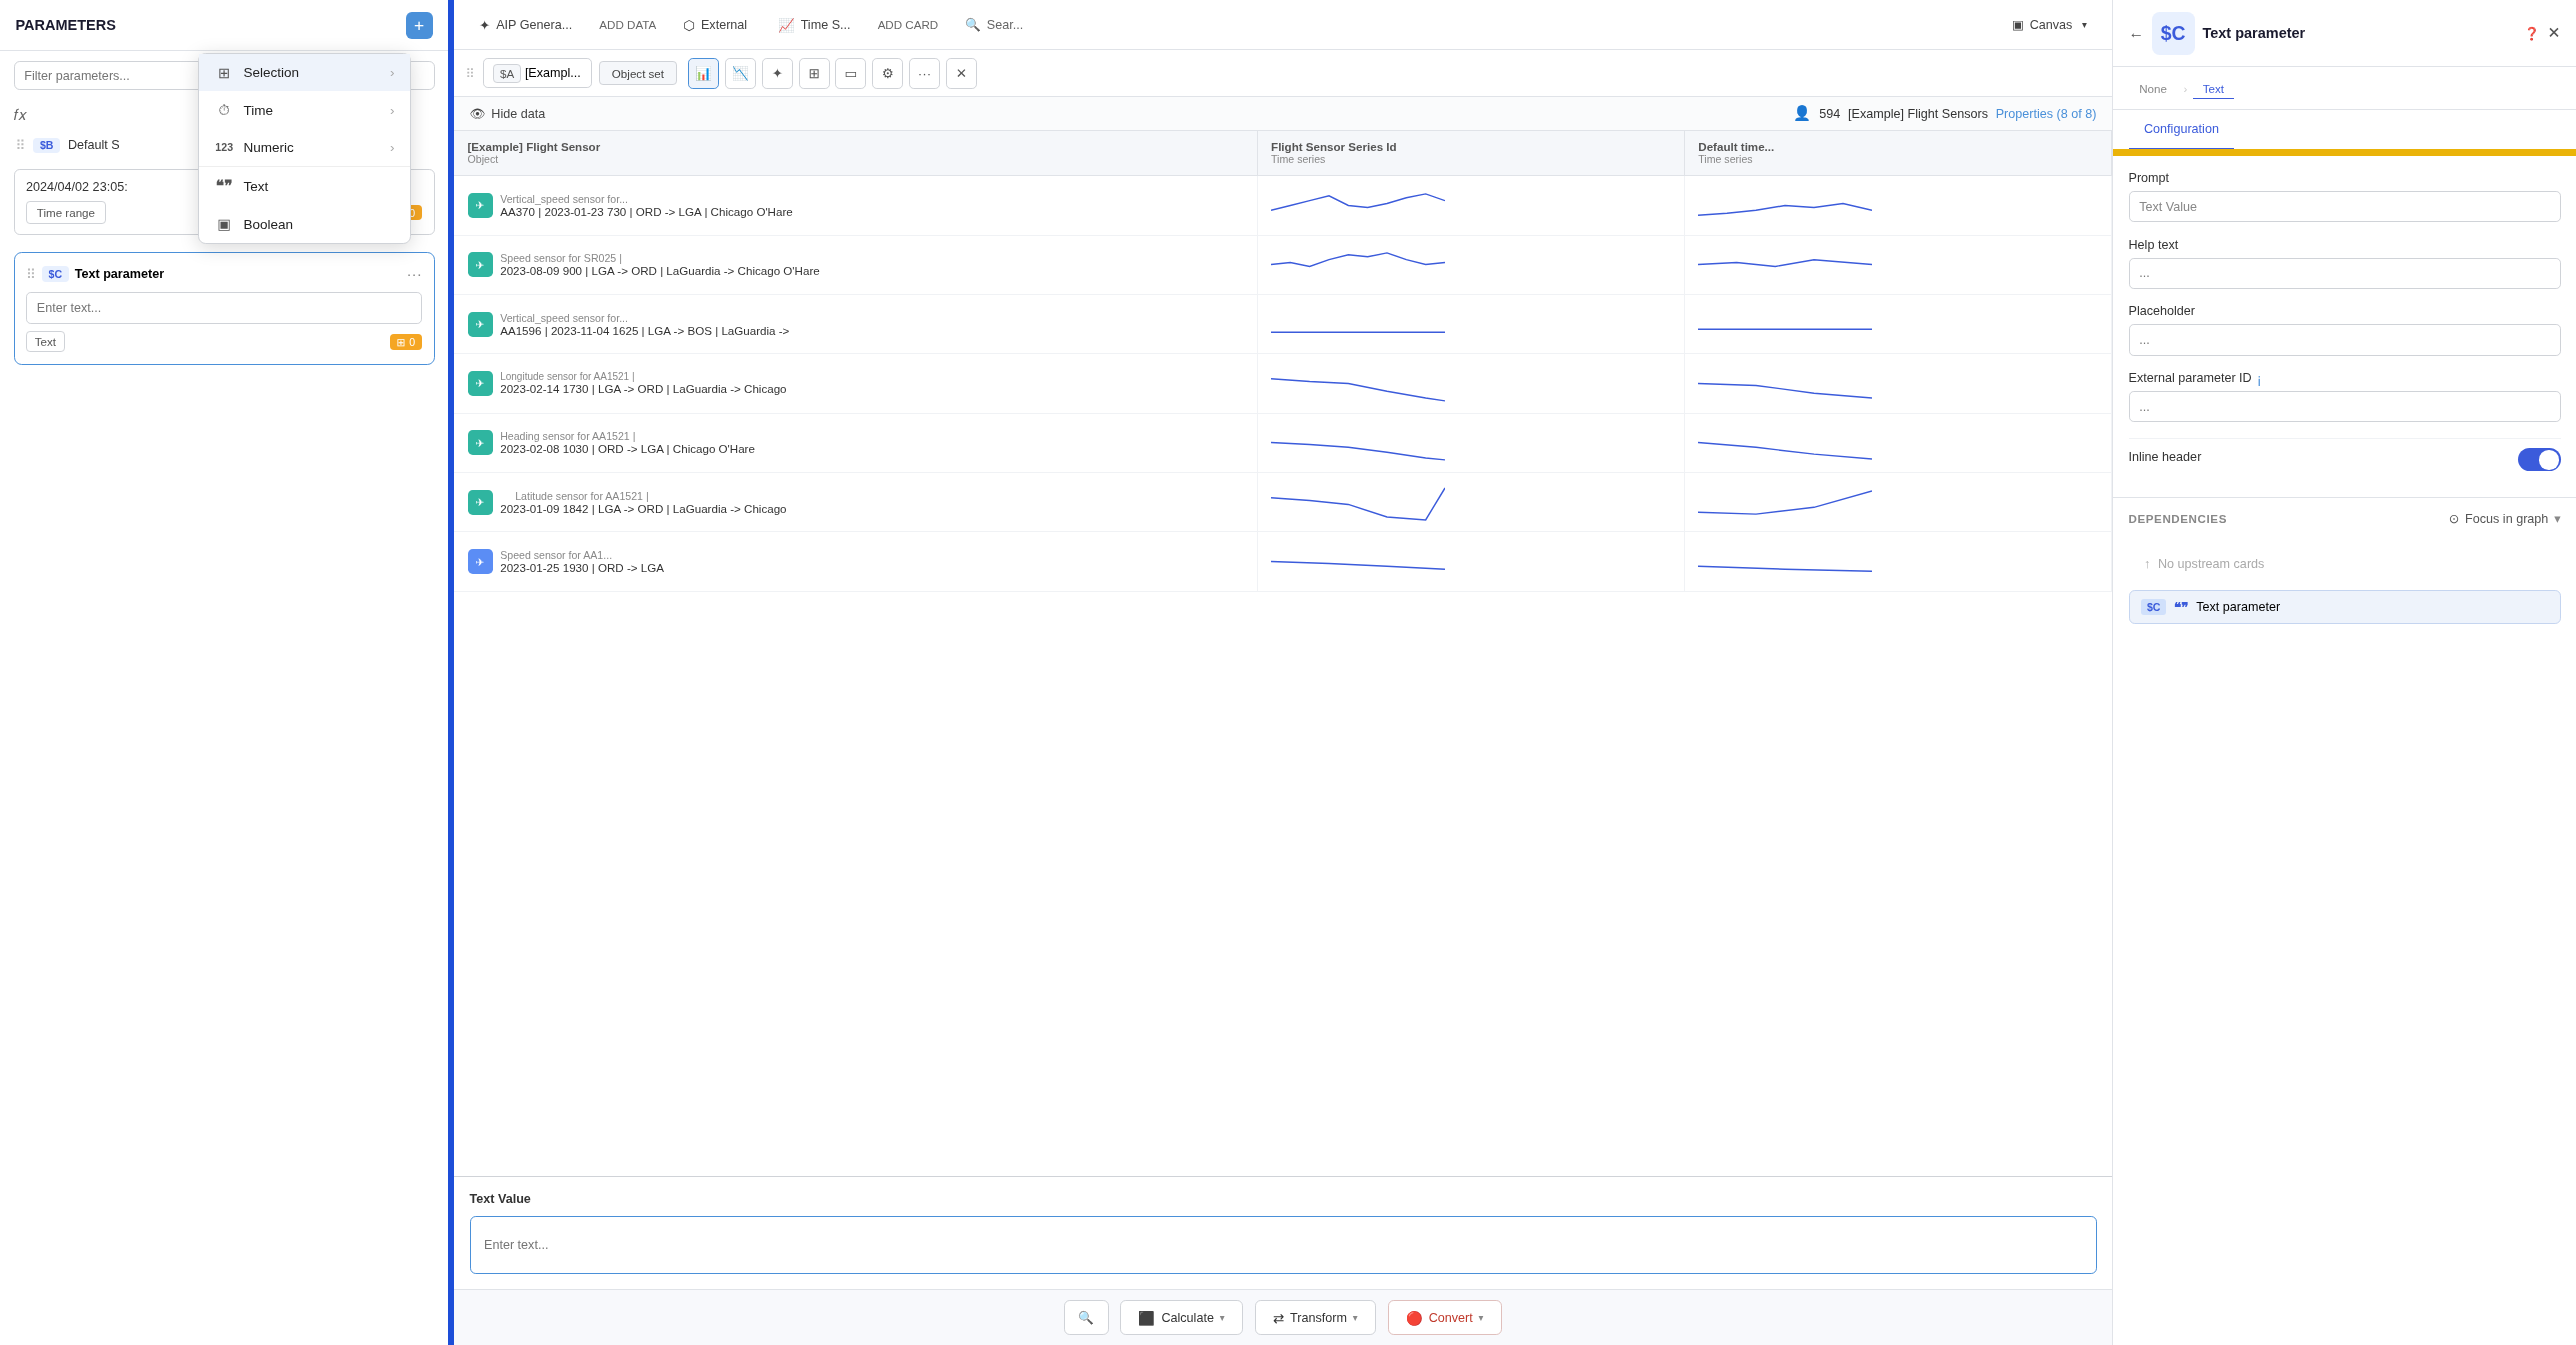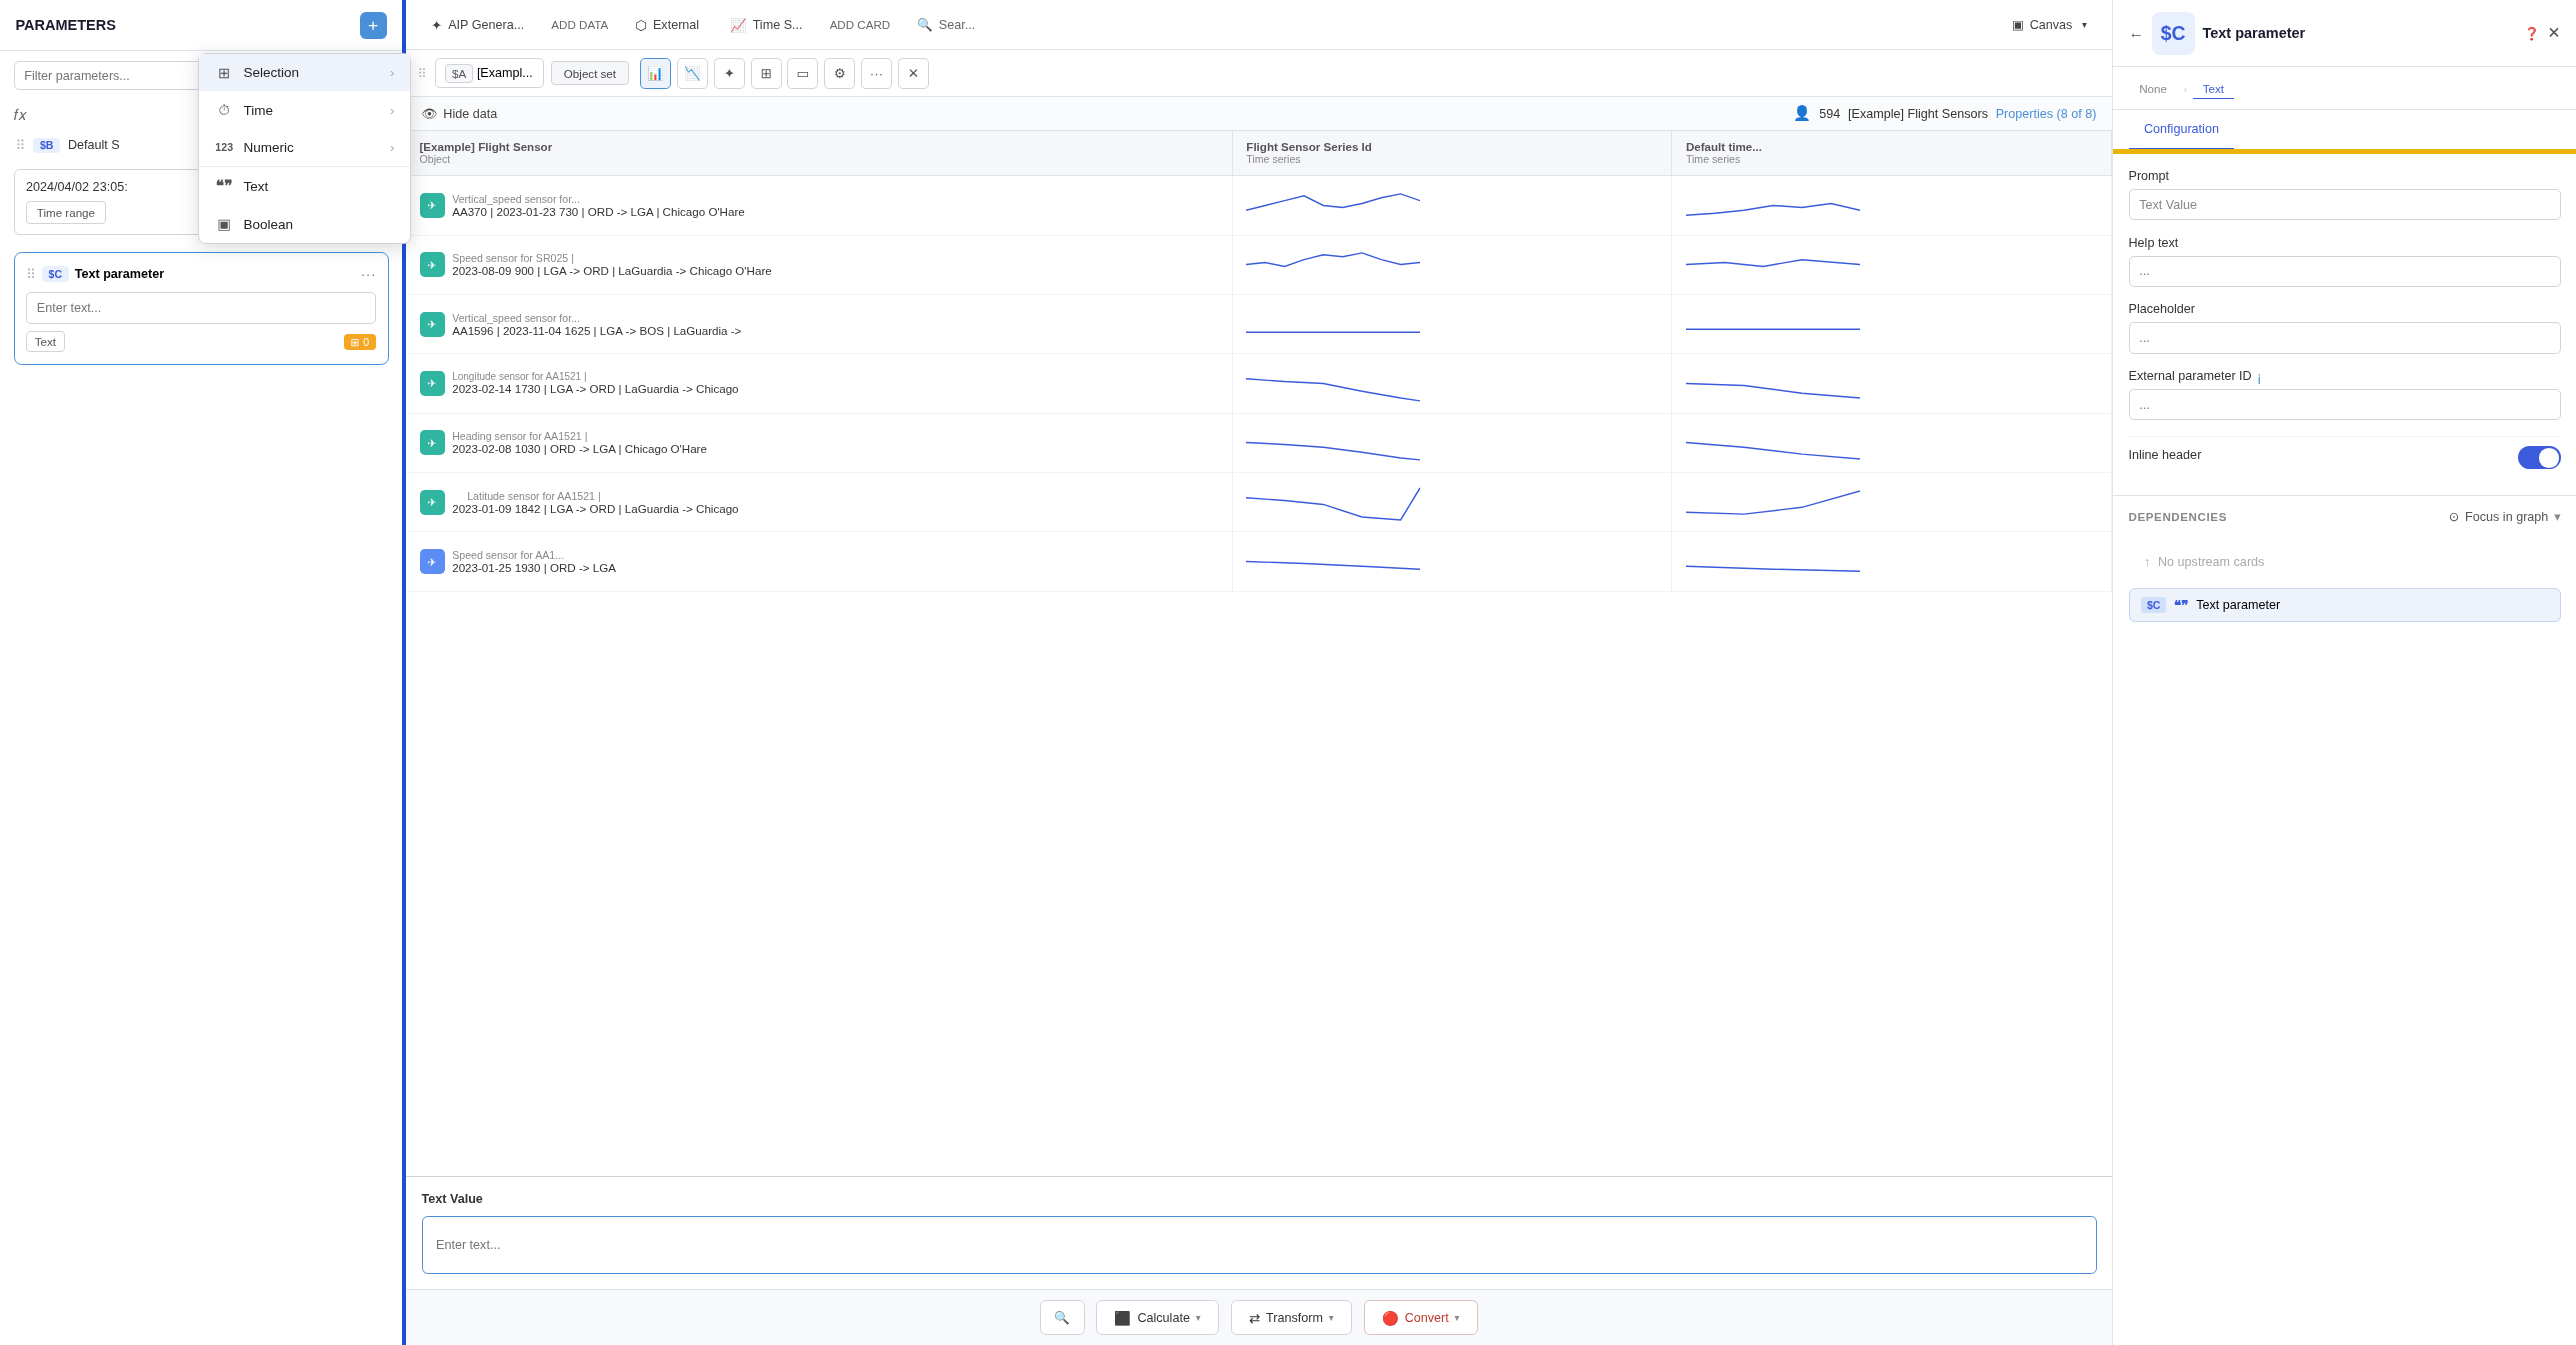--- a/index.html
+++ b/index.html
@@ -2,21 +2,21 @@
 <html><head>
   <meta charset="utf-8">
   <style>
     * { box-sizing: border-box; margin: 0; padding: 0; }
     body { font-family: -apple-system, BlinkMacSystemFont, 'Segoe UI', sans-serif; font-size: 12.6px; background: #f0f2f5; overflow: hidden; width: 2576px; height: 1345px; }
 
     
     .app-layout { display: flex; width: 2576px; height: 1345px; }
 
     
-    .sidebar { width: 406px; background: #fff; border-right: 4px solid #1d4ed8; display: flex; flex-direction: column; flex-shrink: 0; }
+    .sidebar { width: 454px; background: #fff; border-right: 6px solid #1d4ed8; display: flex; flex-direction: column; flex-shrink: 0; }
     .sidebar-header { display: flex; align-items: center; padding: 11.6px 15.5px; border-bottom: 1px solid #e0e3e8; gap: 7.7px; }
     .sidebar-title { font-weight: 600; font-size: 14.5px; color: #1a1a2e; flex: 1; }
     .add-btn { width: 27px; height: 27px; border-radius: 5.8px; background: #4a90d9; color: #fff; border: none; cursor: pointer; font-size: 17.4px; display: flex; align-items: center; justify-content: center; }
     .filter-input { margin: 9.7px 13.5px; padding: 6.8px 9.7px; border: 1px solid #d0d3d8; border-radius: 5.8px; font-size: 12.6px; color: #888; width: calc(100% - 27px); }
     .sidebar-section { padding: 5.8px 13.5px; display: flex; align-items: center; gap: 5.8px; }
     .fx-icon { font-size: 15.5px; color: #666; }
     .param-row { display: flex; align-items: center; padding: 7.7px 13.5px; gap: 7.7px; border-left: 2.9px solid transparent; }
     .param-tag { background: #e8f0fe; color: #3b5bdb; font-size: 10.6px; font-weight: 700; padding: 1.9px 6.8px; border-radius: 3.9px; }
     .param-tag-c { background: #e8f0fe; color: #3b5bdb; font-size: 10.6px; font-weight: 700; padding: 1.9px 6.8px; border-radius: 3.9px; }
     .param-name { flex: 1; color: #333; font-size: 12.6px; }
@@ -104,21 +104,21 @@
     .back-btn { cursor: pointer; color: #555; font-size: 15.5px; }
     .right-title { font-size: 14.5px; font-weight: 700; color: #1a1a2e; flex: 1; }
     .help-icon { color: #888; cursor: pointer; }
     .close-btn { cursor: pointer; color: #555; font-size: 15.5px; }
     
     .breadcrumb-row { display: flex; align-items: center; padding: 9.7px 15.5px; gap: 5.8px; border-bottom: 1px solid #e0e3e8; }
     .breadcrumb-item { font-size: 11.6px; color: #888; padding: 3.9px 9.7px; border-radius: 3.9px; border: 1px solid transparent; cursor: pointer; }
     .breadcrumb-arrow { color: #ccc; font-size: 11.6px; }
     .breadcrumb-item.active { font-size: 11.6px; color: #3b5bdb; border-bottom: 1.9px solid #3b5bdb; padding-bottom: 2.9px; border-radius: 0; border: none; border-bottom: 1.9px solid #3b5bdb; }
 
-    .config-tabs { display: flex; padding: 0 15.5px; border-bottom: 5px solid #eab308; }
+    .config-tabs { display: flex; padding: 0 15.5px; border-bottom: 7px solid #eab308; }
     .config-tab { padding: 11.6px 15.5px; font-size: 12.6px; color: #888; cursor: pointer; border-bottom: 1.9px solid transparent; }
     .config-tab.active { color: #3b5bdb; border-bottom: 1.9px solid #3b5bdb; font-weight: 500; }
 
     .config-section { padding: 15.5px; display: flex; flex-direction: column; gap: 15.5px; }
     .config-label { font-size: 12.6px; font-weight: 500; color: #333; margin-bottom: 5.8px; }
     .config-input { width: 100%; border: 1px solid #d0d3d8; border-radius: 4.8px; padding: 7.7px 9.7px; font-size: 12.6px; color: #888; }
 
     .config-row { display: flex; flex-direction: column; }
     .config-row-inline { display: flex; align-items: center; justify-content: space-between; padding: 9.7px 0; border-top: 1px solid #f0f2f5; }
     .toggle { width: 43px; height: 23px; background: #3b5bdb; border-radius: 11.6px; position: relative; cursor: pointer; }

